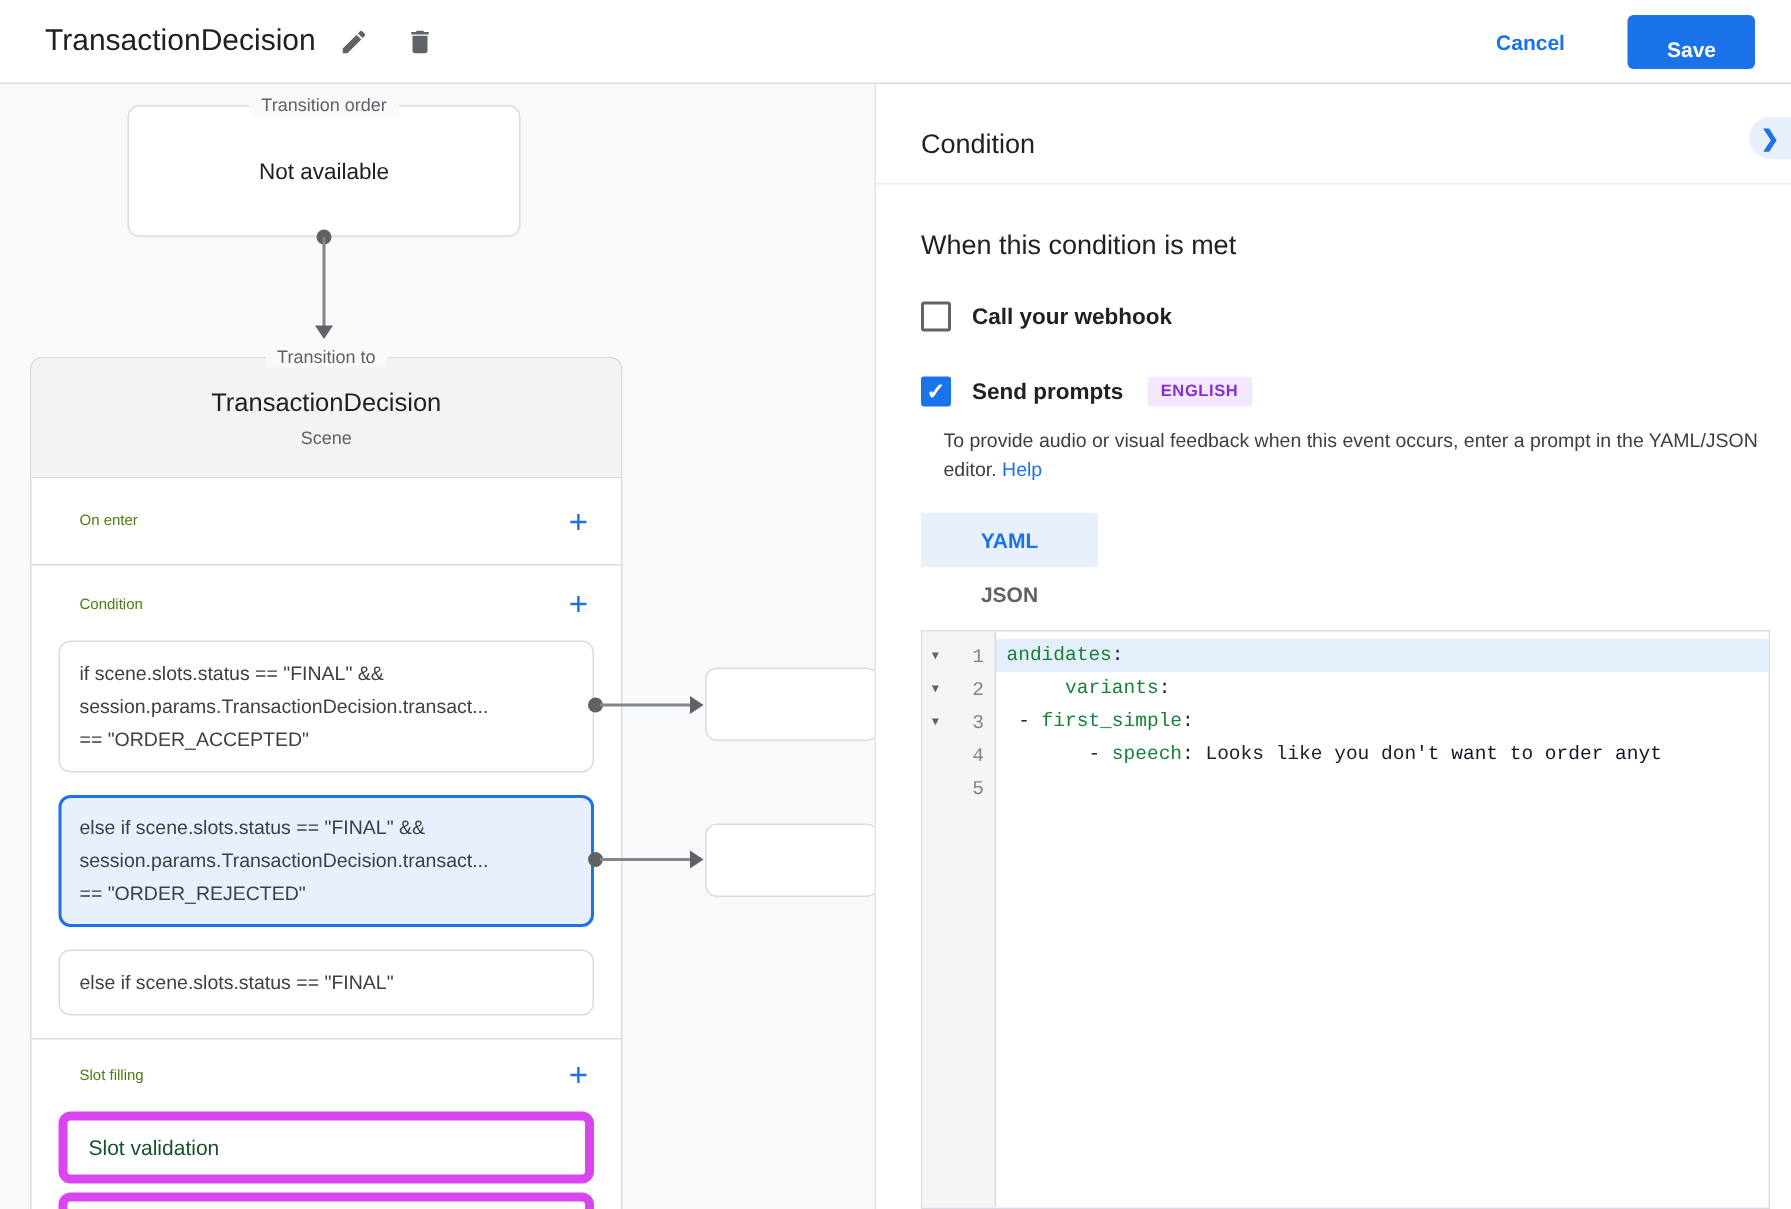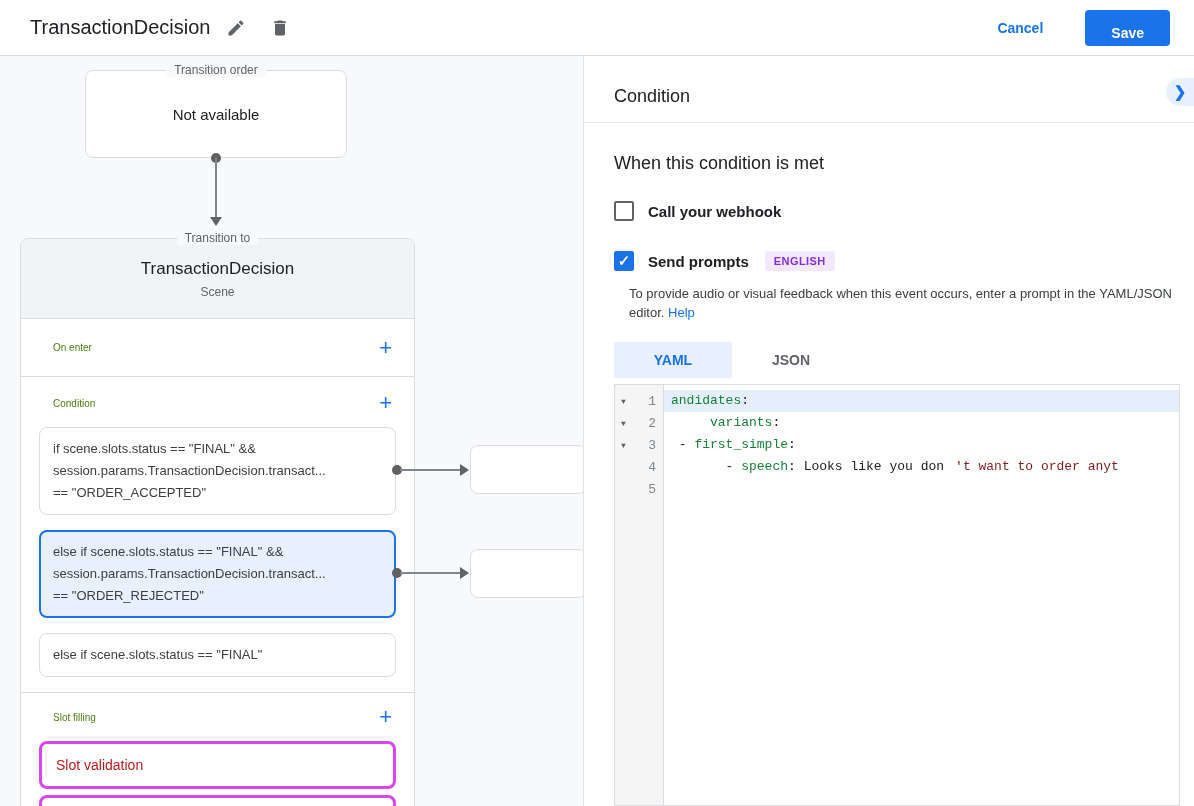--- a/index.html
+++ b/index.html
@@ -55,23 +55,23 @@
           cursor:pointer; line-height:1; }
   .row-onenter { height:58px; border-bottom:1px solid #dadce0; }
   .row-condhdr { height:48px; margin-top:2px; }
   .row-slothdr { height:48px; }
 
   .cond-card { margin:0 18px 15px 18px; background:#fff; border:1px solid #dadce0;
                border-radius:8px; padding:10px 13px; font-size:13px; line-height:22px;
                color:#3c4043; cursor:pointer; }
   .cond-card.selected { background:#e8f0fe; border:2px solid #1a73e8; padding:9px 12px; }
   .sec-divider { height:1px; background:#dadce0; margin-top:4px; }
-  .slot-card { margin:0 18px; background:#fff; border:3px solid #d946ef; border-radius:8px;
+  .slot-card { margin:0 18px; background:#fff; border:6px solid #d946ef; border-radius:8px;
                height:48px; display:flex; align-items:center; padding:0 14px; font-size:14px;
-               color:#b91c1c; cursor:pointer; }
+               color:#14532d; cursor:pointer; }
 
   .target-box { position:absolute; left:470px; width:116px; height:49px; background:#fff;
                 border:1px solid #dadce0; border-radius:8px; cursor:pointer; }
 
   
   .panel { position:absolute; left:583px; top:56px; width:611px; height:750px;
            background:#fff; border-left:1px solid #e3e3e3; padding:0 14px 0 30px;
            display:flex; flex-direction:column; z-index:20; }
   .panel-h1 { font-size:18px; font-weight:normal; color:#202124; margin-top:30px; }
   .collapse-btn { position:absolute; right:0; top:22px; width:28px; height:28px;
@@ -93,38 +93,38 @@
   .checkbox { width:20px; height:20px; border:2px solid #5f6368; border-radius:2px;
               background:#fff; cursor:pointer; flex:0 0 auto; }
   .checkbox.checked { background:#1a73e8; border-color:#1a73e8; color:#fff;
                       display:flex; align-items:center; justify-content:center;
                       font-size:15px; font-weight:bold; }
   .chk-label { font-size:15px; font-weight:bold; color:#202124; margin-left:14px; }
   .lang-badge { background:#f3e8fd; color:#8430ce; font-size:11px; font-weight:bold;
                 letter-spacing:.4px; border-radius:3px; padding:4px 9px; margin-left:16px; }
   .prompt-desc { font-size:13px; color:#3c4043; line-height:19px; margin-top:13px; max-width:560px;margin-left:15px; }
 
-  .tabs { display:flex; margin-top:20px; }
+  .tabs { display:flex; margin-top:20px;flex-direction:column; }
   .tab { width:118px; height:36px; display:flex; align-items:center; justify-content:center;
          font-size:14px; font-weight:bold; color:#5f6368; cursor:pointer; border:none;
          background:transparent; }
   .tab.active { background:#e8f0fe; color:#1a73e8; }
 
   .editor { flex:1; margin-top:6px; border:1px solid #dadce0; display:flex; overflow:hidden;
             font-family:"Liberation Mono","DejaVu Sans Mono",monospace; font-size:13px; }
   .gutter { width:49px; background:#f5f5f5; border-right:1px solid #dadce0; padding-top:5px; }
   .g-row { height:22px; display:flex; align-items:center; }
   .g-fold { width:17px; text-align:center; font-size:8px; color:#5f6368; cursor:pointer; }
   .g-num { flex:1; text-align:right; padding-right:7px; color:#80868b; }
   .code { flex:1; background:#fff; padding-top:5px; overflow:hidden; cursor:text; }
   .c-row { height:22px; line-height:22px; white-space:pre; padding-left:7px; }
   .c-row.hl { background:#e4effb; }
   .tok-key { color:#188038; }
   .tok-plain { color:#202124; }
-  .tok-str { color:#7f1d1d;margin-left:11px; }
+  .tok-str { color:#0f172a; }
 </style>
 </head>
 <body>
 
 <div class="appbar">
   <span class="appbar-title">TransactionDecision</span>
   <button class="icon-btn">
     <span style="display:flex;">
       <svg viewBox="0 0 24 24" width="20" height="20" fill="#5f6368">
           <path d="M3 17.25V21h3.75L17.81 9.94l-3.75-3.75L3 17.25zM20.71 7.04c.39-.39.39-1.02 0-1.41l-2.34-2.34a.9959.9959 0 0 0-1.41 0l-1.83 1.83 3.75 3.75 1.83-1.83z"></path>

